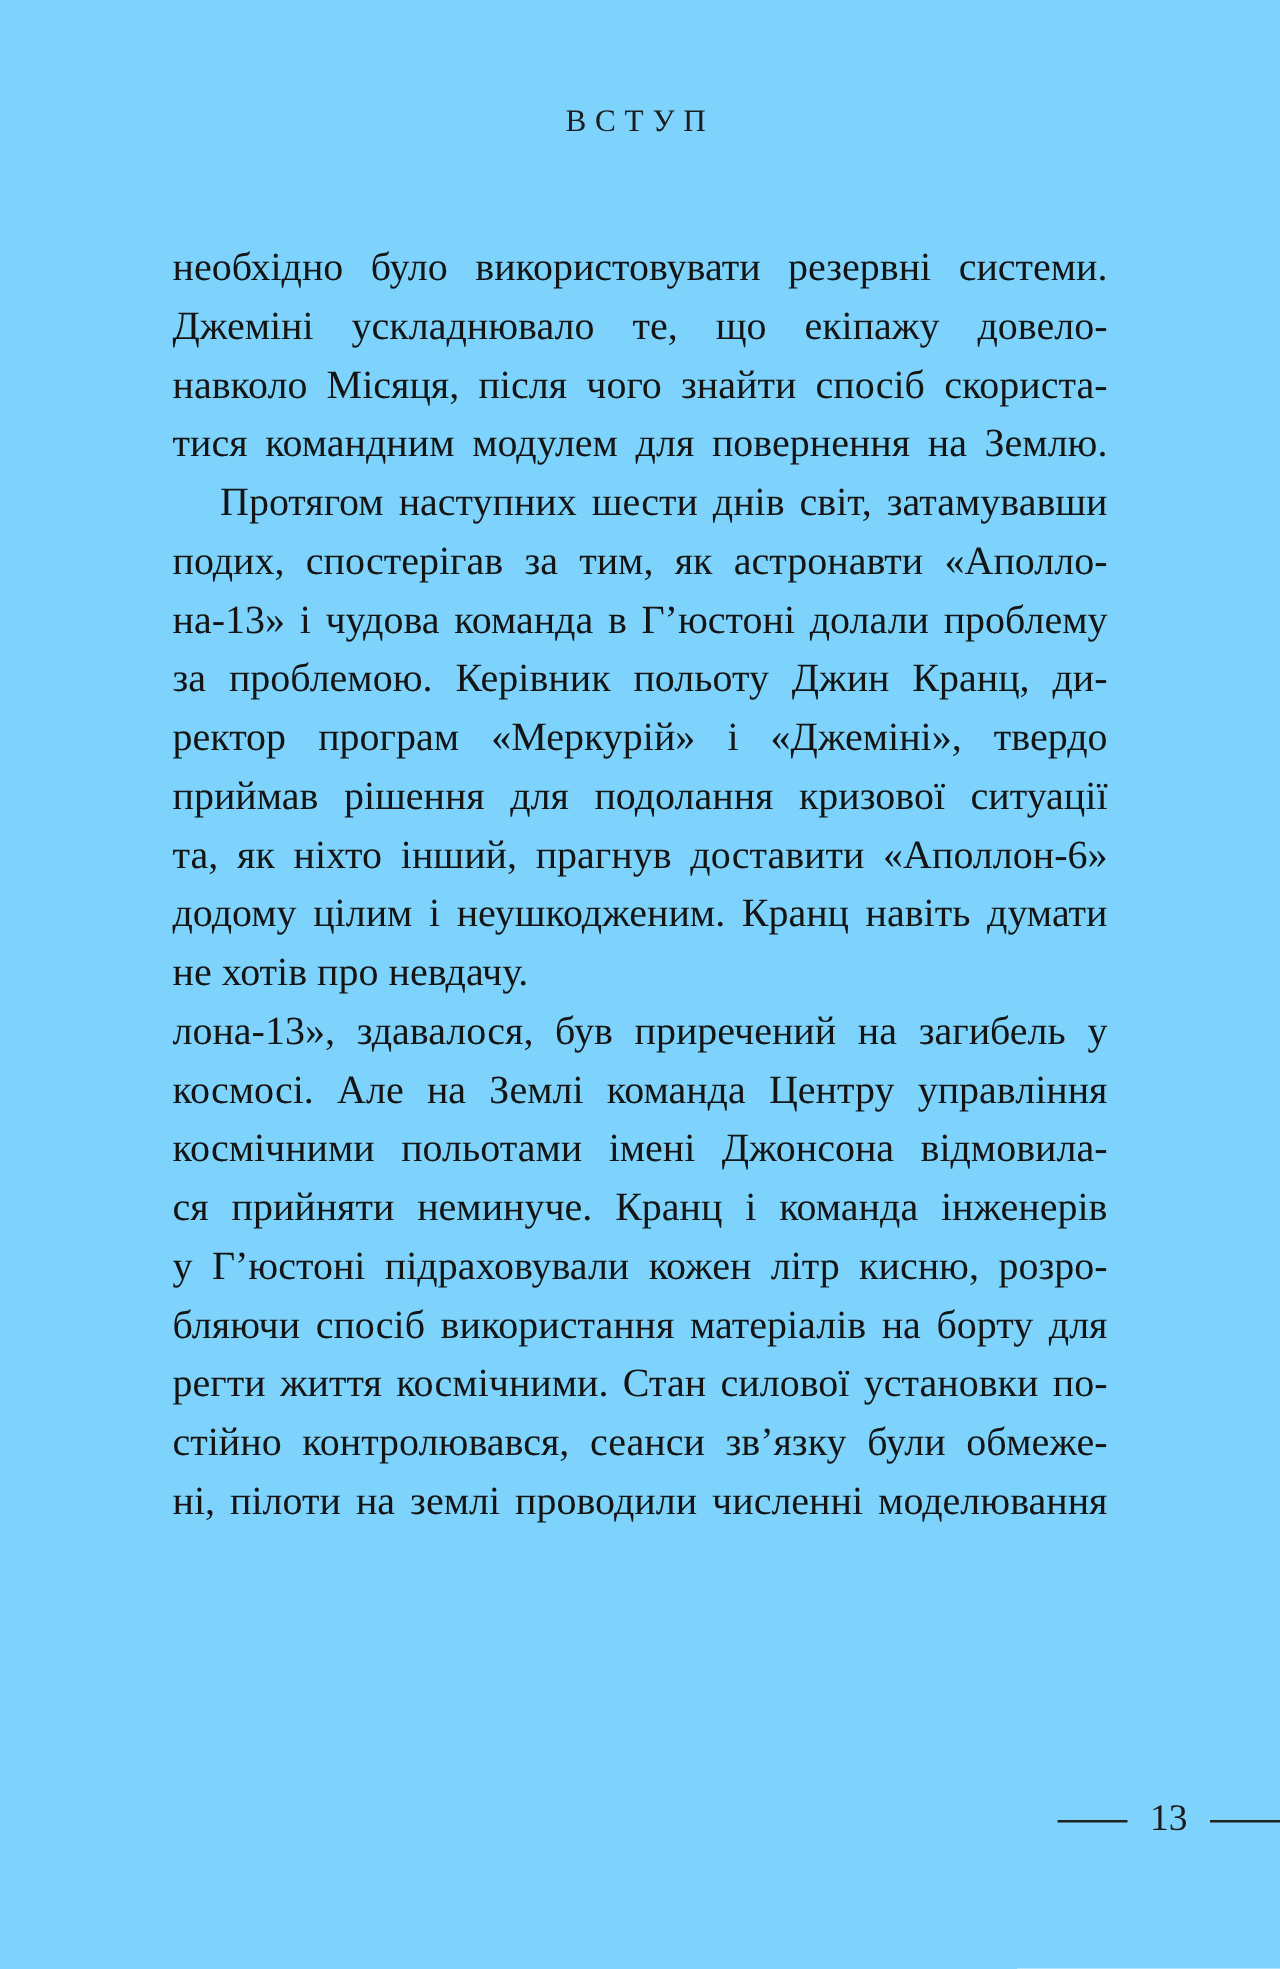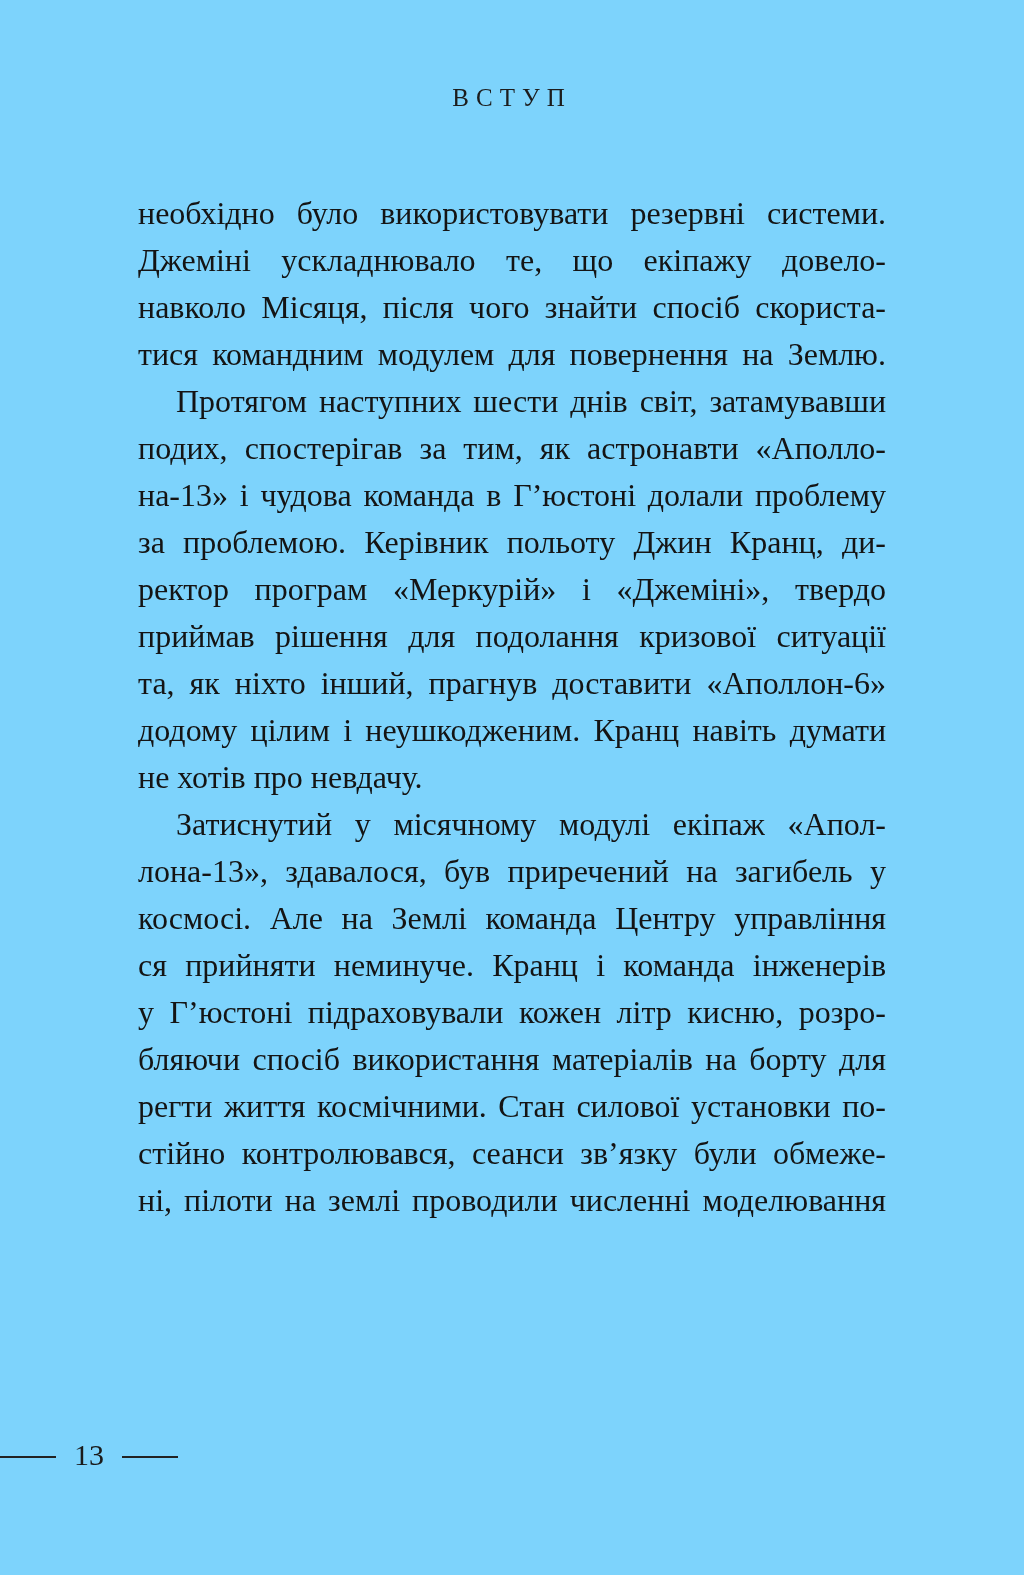--- a/index.html
+++ b/index.html
@@ -48,21 +48,21 @@
     text-align: center;
     text-align-last: left;
   }
   .page-footer {
     position: absolute;
     top: 1440px;
     left: 0;
     width: 100%;
     display: flex;
     align-items: center;
-    justify-content: flex-start;
+    justify-content: flex-end;
     gap: 18px;
   }
   .footer-rule {
     width: 56px;
     height: 2px;
     background: #222222;
   }
   .page-number {
     font-size: 30px;
     color: #1a1a1a;
@@ -84,23 +84,23 @@
     <div class="line">тися командним модулем для повернення на Землю.</div>
     <div class="line indent">Протягом наступних шести днів світ, затамувавши</div>
     <div class="line">подих, спостерігав за тим, як астронавти «Аполло-</div>
     <div class="line">на-13» і чудова команда в Г’юстоні долали проблему</div>
     <div class="line">за проблемою. Керівник польоту Джин Кранц, ди-</div>
     <div class="line">ректор програм «Меркурій» і «Джеміні», твердо</div>
     <div class="line">приймав рішення для подолання кризової ситуації</div>
     <div class="line">та, як ніхто інший, прагнув доставити «Аполлон-6»</div>
     <div class="line">додому цілим і неушкодженим. Кранц навіть думати</div>
     <div class="line para-end">не хотів про невдачу.</div>
-    <div class="line indent">Затиснутий у місячному модулі екіпаж «Апол-</div>
     <div class="line">лона-13», здавалося, був приречений на загибель у</div>
     <div class="line">космосі. Але на Землі команда Центру управління</div>
+    <div class="line">космічними польотами імені Джонсона відмовила-</div>
     <div class="line">ся прийняти неминуче. Кранц і команда інженерів</div>
     <div class="line">у Г’юстоні підраховували кожен літр кисню, розро-</div>
     <div class="line">бляючи спосіб використання матеріалів на борту для</div>
     <div class="line">регти життя космічними. Стан силової установки по-</div>
     <div class="line">стійно контролювався, сеанси зв’язку були обмеже-</div>
     <div class="line">ні, пілоти на землі проводили численні моделювання</div>
   </div>
 
   <div class="page-footer">
     <div class="footer-rule"></div>

